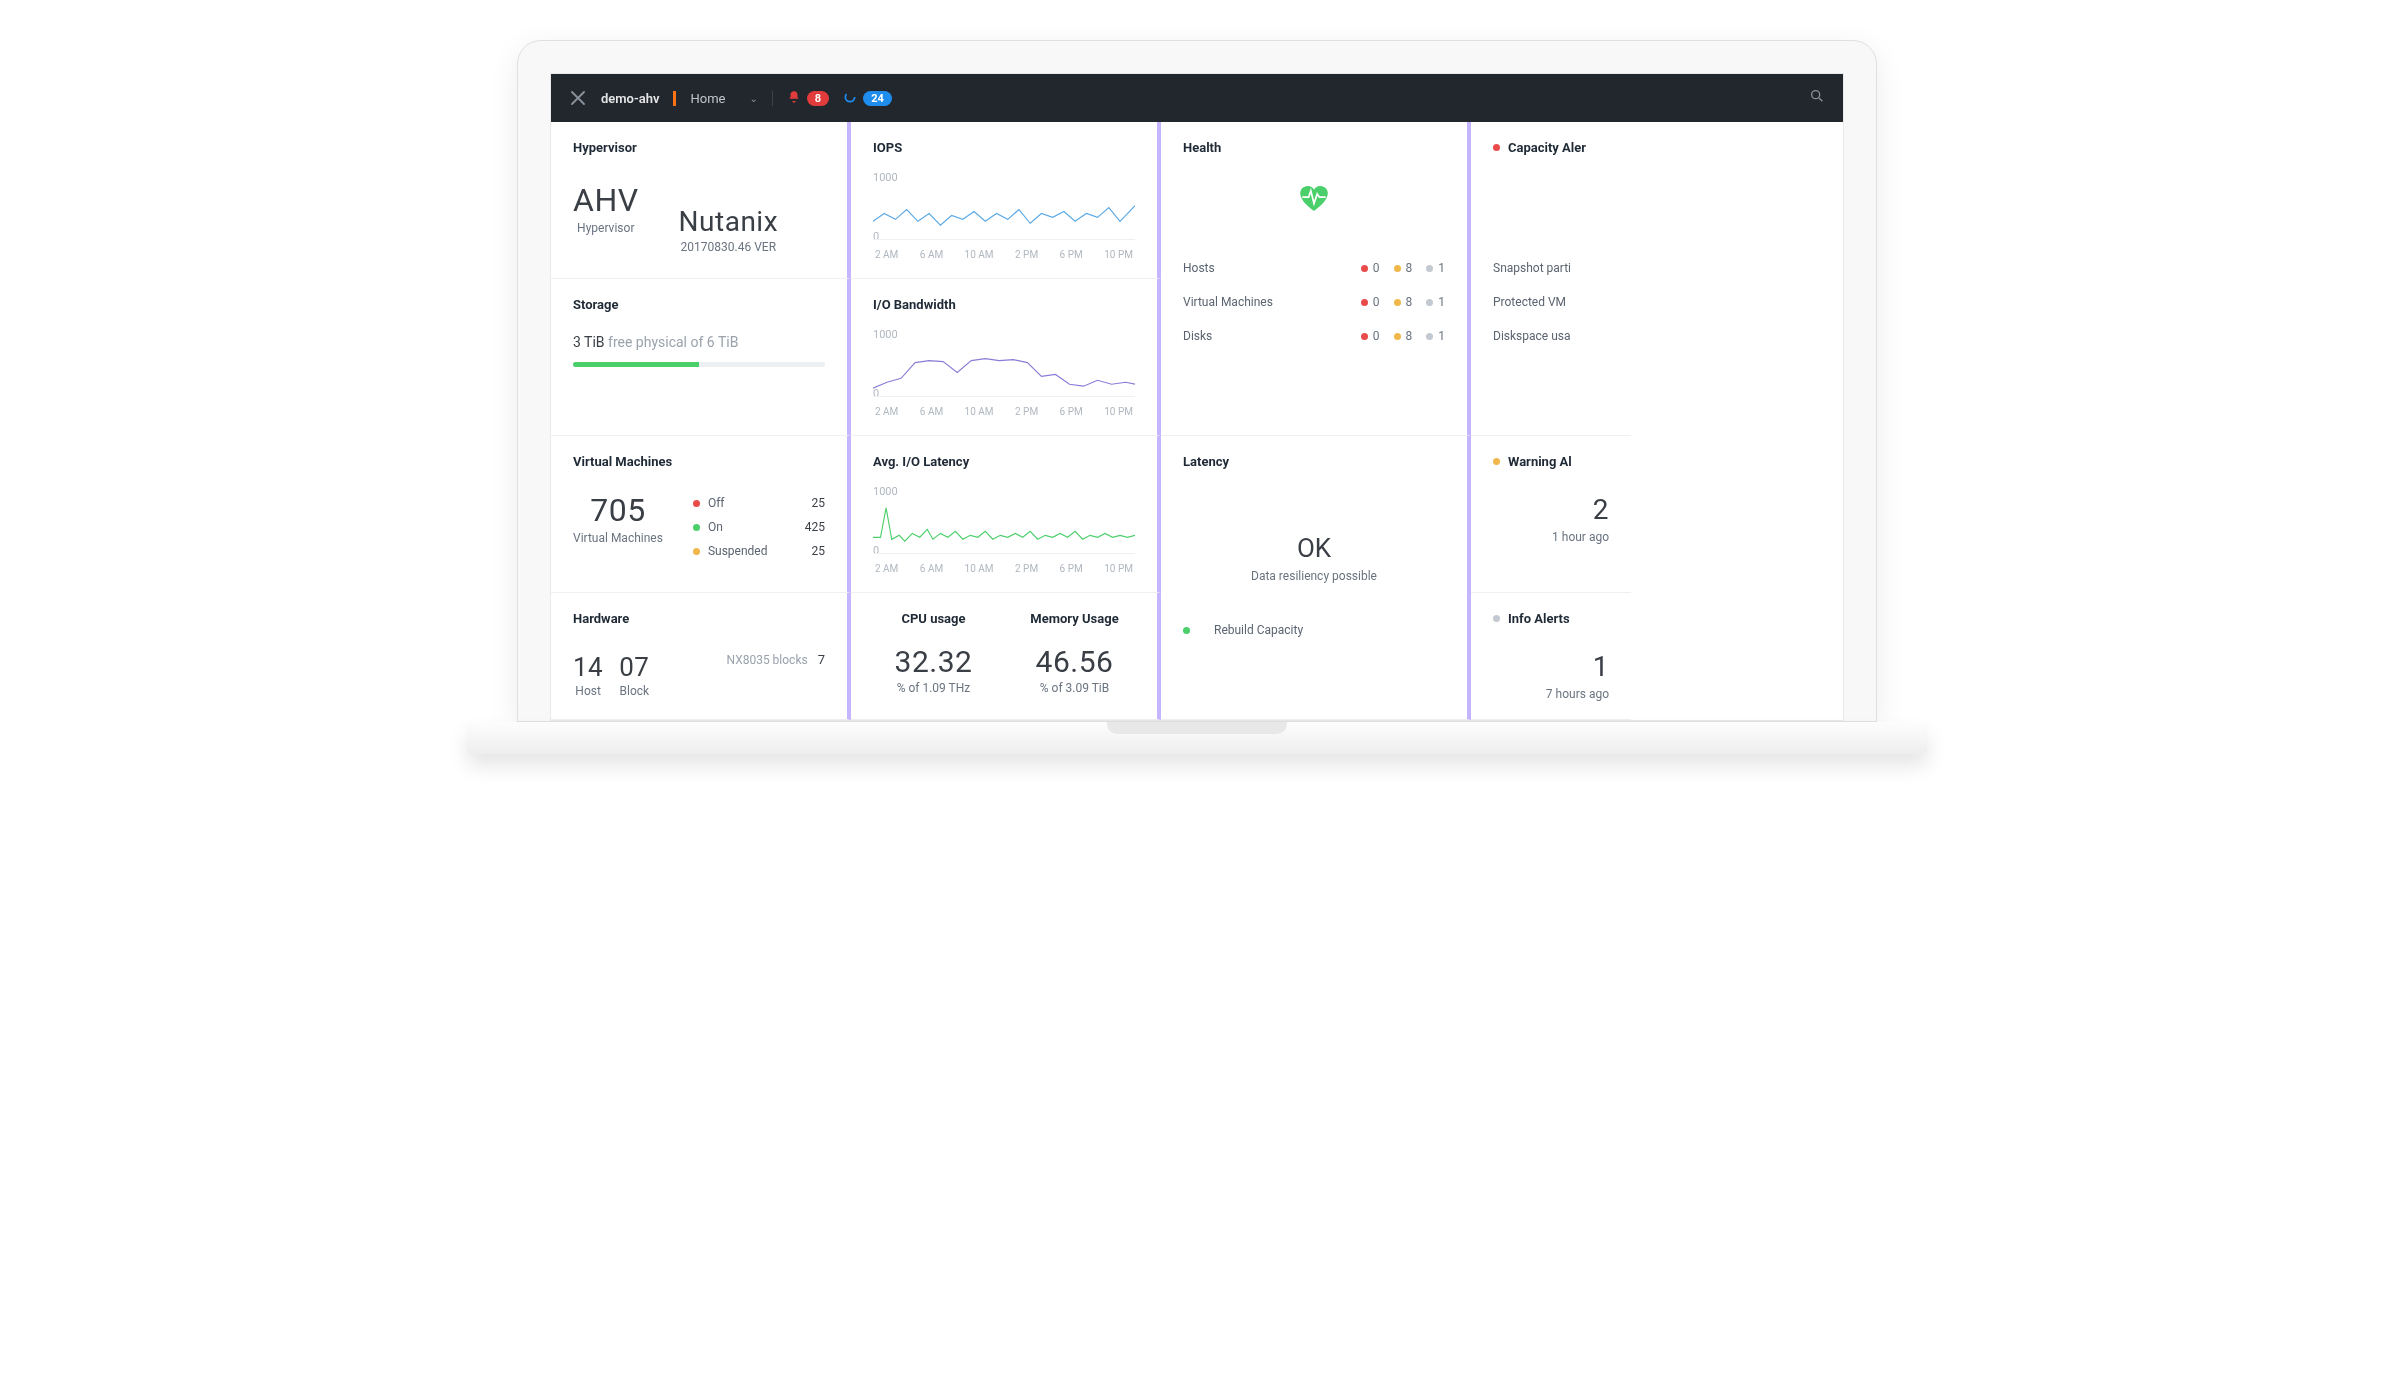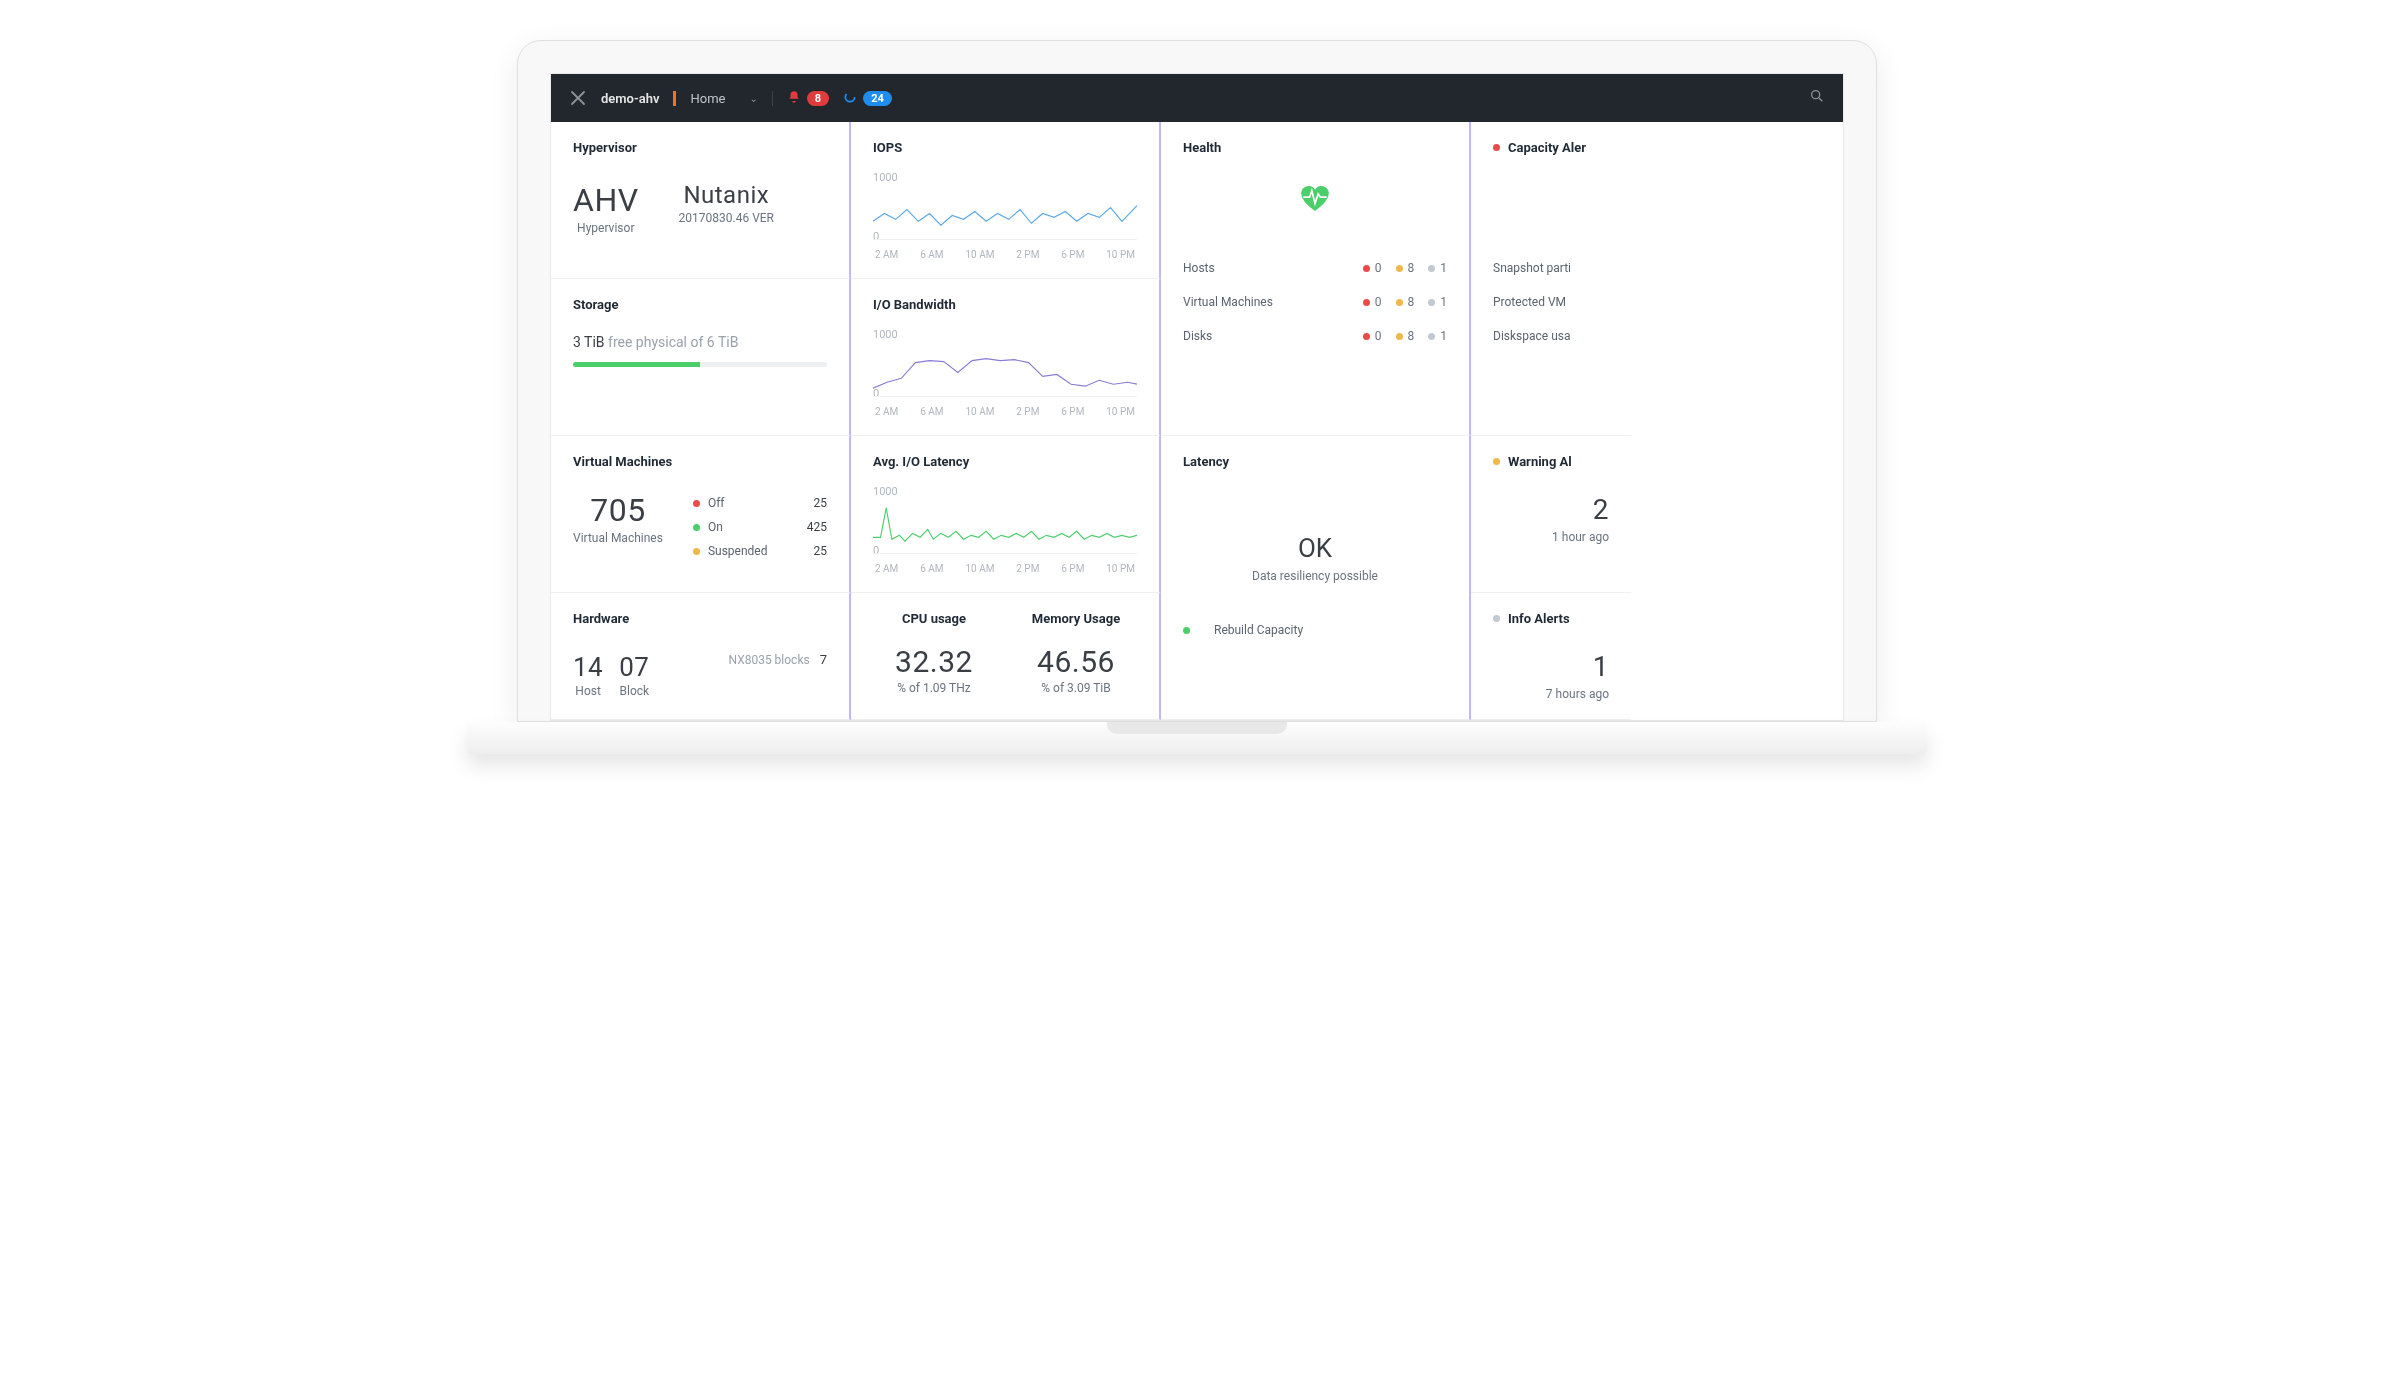--- a/index.html
+++ b/index.html
@@ -51,21 +51,21 @@
 .spinner { color:#1f8ded; }
 .topbar .right { margin-left:auto; color:#8a929c; font-size:16px; }
 
 .grid {
   display: grid;
   grid-template-columns: 300px 310px 310px 160px;
   grid-auto-rows: min-content;
   background: #ffffff;
 }
 .card {
-  border-right: 2px solid #c4b5fd;
+  border-right: 4px solid #c4b5fd;
   border-bottom: 1px solid #eef0f2;
   padding: 18px 22px;
 }
 .card.no-rborder { border-right: none; }
 .card h3 {
   font-size: 13px;
   font-weight: 700;
   color: #1f2a36;
   margin-bottom: 16px;
 }
@@ -185,21 +185,21 @@
       <div class="grid">
 
         <div class="card" style="grid-row:span 1;">
           <h3>Hypervisor</h3>
           <div class="hv-row">
             <div class="col">
               <div class="bignum">AHV</div>
               <div class="sublabel">Hypervisor</div>
             </div>
             <div class="col">
-              <div class="bignum" style="font-size:24px;">Nutanix</div>
+              <div class="bignum" style="font-size:28px;margin-top:24px;">Nutanix</div>
               <div class="sublabel">20170830.46 VER</div>
             </div>
           </div>
         </div>
 
         <div class="card">
           <h3>IOPS</h3>
           <div class="chart-wrap">
             <div class="chart-ylabel">1000</div>
             <div class="chart-area">

